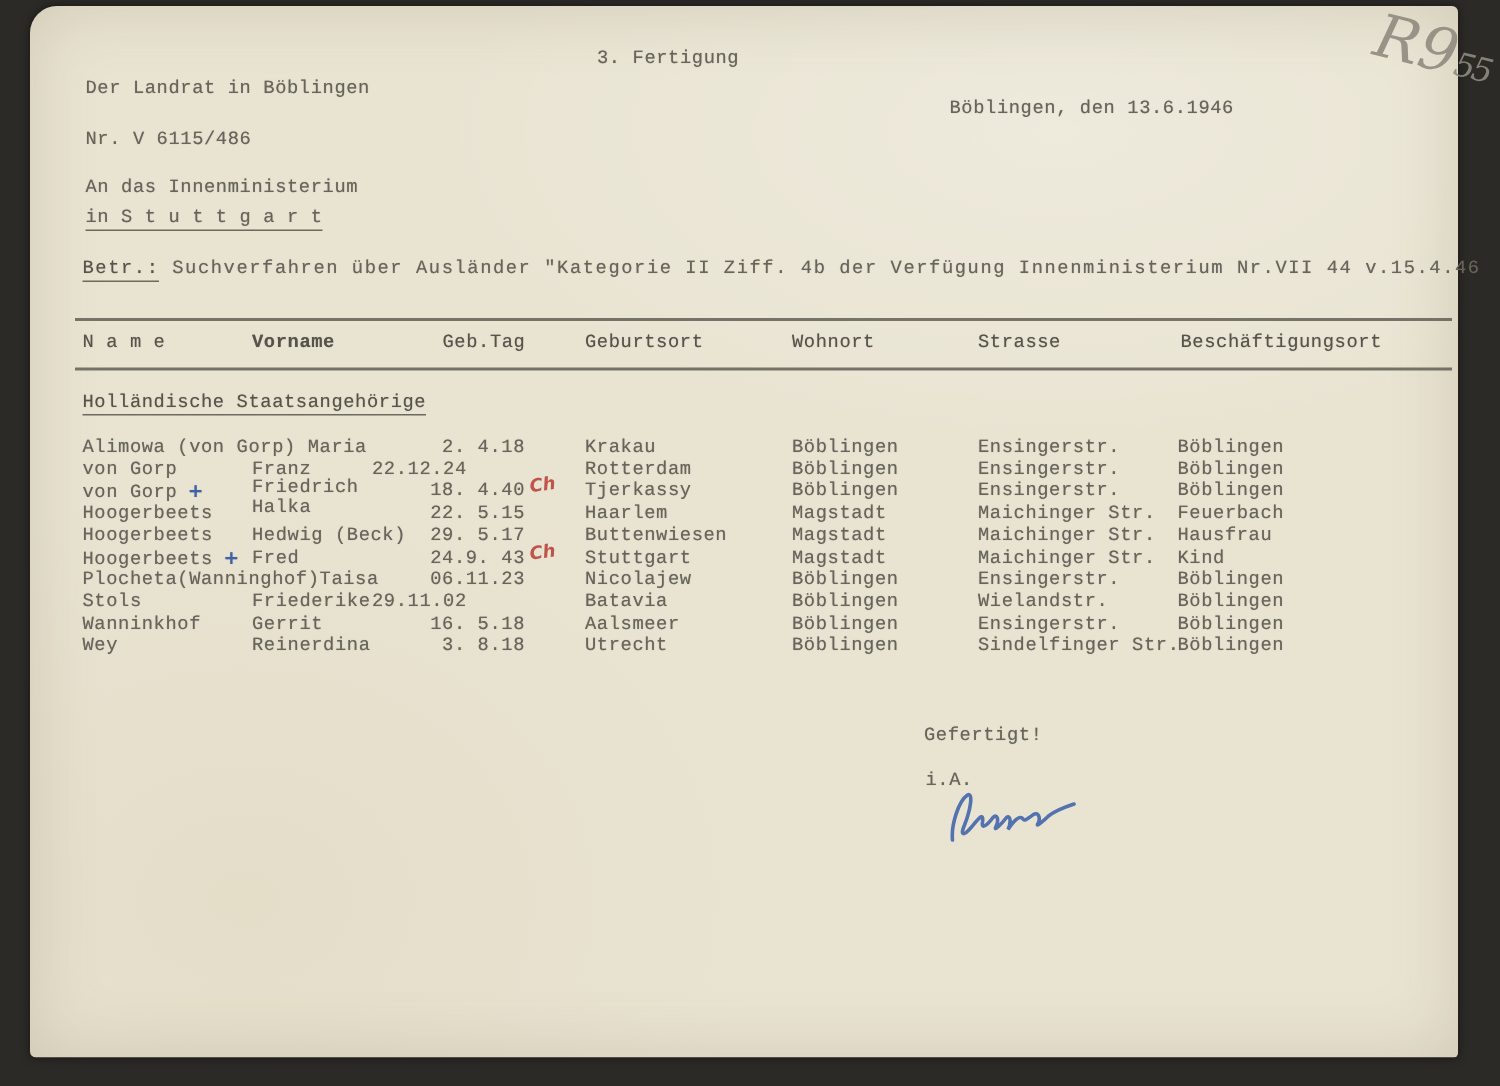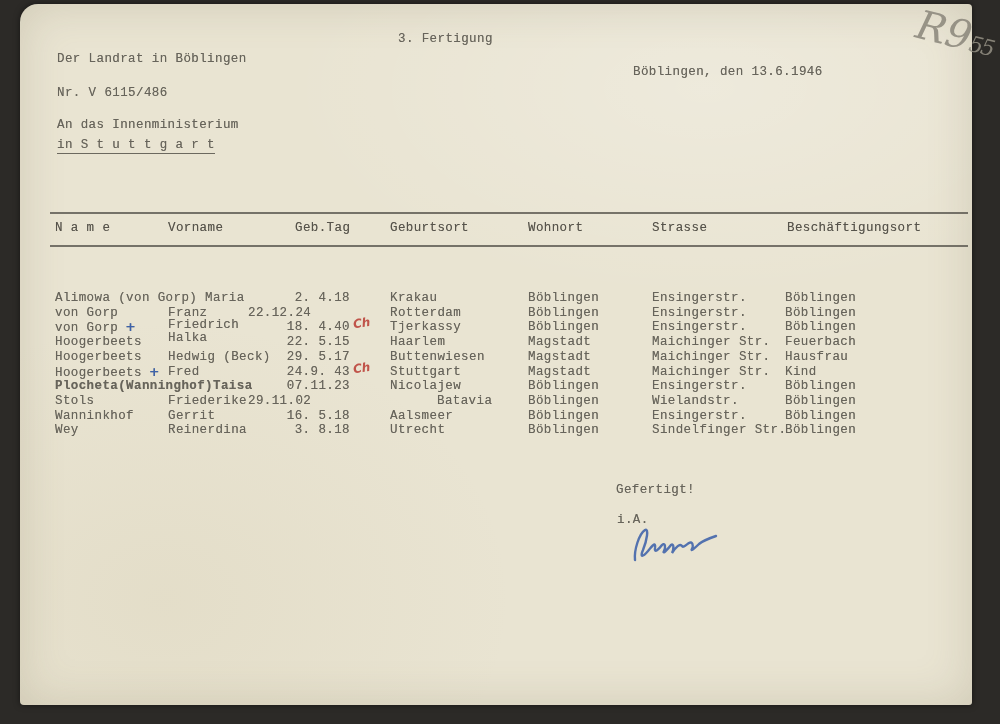--- a/index.html
+++ b/index.html
@@ -51,33 +51,35 @@
   <div class="t" style="left:57px;top:52px;">Der Landrat in Böblingen</div>
   <div class="t" style="left:57px;top:86px;">Nr. V 6115/486</div>
 
   <div class="t" style="left:633px;top:65px;">Böblingen, den 13.6.1946</div>
 
   <div class="pencil"><span class="big">R9</span><span class="small">55</span></div>
 
   <div class="t" style="left:57px;top:118px;">An das Innenministerium</div>
   <div class="t u" style="left:57px;top:138px;">in S t u t t g a r t</div>
 
+  <div class="t subject" style="left:55px;top:172px;"><span class="u dark">Betr.:</span><span> Suchverfahren über Ausländer "Kategorie II Ziff. 4b der Verfügung Innenministerium Nr.VII 44 v.15.4.46</span></div>
 
   <div class="hr" style="left:50px;top:212px;width:918px;"></div>
   <div id="table-header">
       <div class="t dark" style="left: 55px; top: 221px;">N a m e</div>
-      <div class="t dark" style="left: 168px; top: 221px;">Vorname</div>
+      <div class="t dark" style="left: 168px; top: 221px; font-weight: bold;">Vorname</div>
       <div class="t dark" style="left: 295px; top: 221px;">Geb.Tag</div>
       <div class="t dark" style="left: 390px; top: 221px;">Geburtsort</div>
       <div class="t dark" style="left: 528px; top: 221px;">Wohnort</div>
       <div class="t dark" style="left: 652px; top: 221px;">Strasse</div>
       <div class="t dark" style="left: 787px; top: 221px;">Beschäftigungsort</div>
     </div>
   <div class="hr" style="left:50px;top:245px;width:918px;"></div>
 
+  <div class="t u dark" style="left:55px;top:261px;">Holländische Staatsangehörige</div>
 
   <div id="table-rows">
       <div class="t" style="left: 55px; top: 291px;">Alimowa (von Gorp) Maria</div>
       <div class="t" style="left: 248px; top: 291px; width: 102px; text-align: right;">2. 4.18</div>
       <div class="t" style="left: 390px; top: 291px;">Krakau</div>
       <div class="t" style="left: 528px; top: 291px;">Böblingen</div>
       <div class="t" style="left: 652px; top: 291px;">Ensingerstr.</div>
       <div class="t" style="left: 785px; top: 291px;">Böblingen</div>
       <div class="t" style="left: 55px; top: 306px;">von Gorp</div>
       <div class="t" style="left: 168px; top: 306px;">Franz</div>
@@ -109,30 +111,30 @@
       <div class="t" style="left: 652px; top: 350px;">Maichinger Str.</div>
       <div class="t" style="left: 785px; top: 350px; text-align: right;">Hausfrau</div>
       <div class="t" style="left: 55px; top: 365px;">Hoogerbeets<span class="mark-plus" style="color: rgb(61, 98, 170);">+</span></div>
       <div class="t" style="left: 168px; top: 365px;">Fred</div>
       <div class="t" style="left: 248px; top: 365px; width: 102px; text-align: right;">24.9. 43</div>
       <div class="t" style="left: 390px; top: 365px;">Stuttgart</div>
       <div class="t" style="left: 528px; top: 365px;">Magstadt</div>
       <div class="t" style="left: 652px; top: 365px;">Maichinger Str.</div>
       <div class="t" style="left: 785px; top: 365px;">Kind</div>
       <div class="mark-red" style="left: 353px; top: 361px; color: rgb(192, 84, 74);">Ch</div>
-      <div class="t" style="left: 55px; top: 379px; font-weight: bold;">Plocheta(Wanninghof)Taisa</div>
-      <div class="t" style="left: 248px; top: 379px; width: 102px; text-align: right;">07.11.23</div>
+      <div class="t" style="left: 55px; top: 379px;">Plocheta(Wanninghof)Taisa</div>
+      <div class="t" style="left: 248px; top: 379px; width: 102px; text-align: right;">06.11.23</div>
       <div class="t" style="left: 390px; top: 379px;">Nicolajew</div>
       <div class="t" style="left: 528px; top: 379px;">Böblingen</div>
       <div class="t" style="left: 652px; top: 379px;">Ensingerstr.</div>
       <div class="t" style="left: 785px; top: 379px;">Böblingen</div>
       <div class="t" style="left: 55px; top: 394px;">Stols</div>
       <div class="t" style="left: 168px; top: 394px;">Friederike</div>
       <div class="t" style="left: 248px; top: 394px; width: 102px; text-align: left;">29.11.02</div>
-      <div class="t" style="left: 390px; top: 394px; margin-left: 47px;">Batavia</div>
+      <div class="t" style="left: 390px; top: 394px;">Batavia</div>
       <div class="t" style="left: 528px; top: 394px;">Böblingen</div>
       <div class="t" style="left: 652px; top: 394px;">Wielandstr.</div>
       <div class="t" style="left: 785px; top: 394px;">Böblingen</div>
       <div class="t" style="left: 55px; top: 409px;">Wanninkhof</div>
       <div class="t" style="left: 168px; top: 409px;">Gerrit</div>
       <div class="t" style="left: 248px; top: 409px; width: 102px; text-align: right;">16. 5.18</div>
       <div class="t" style="left: 390px; top: 409px;">Aalsmeer</div>
       <div class="t" style="left: 528px; top: 409px;">Böblingen</div>
       <div class="t" style="left: 652px; top: 409px;">Ensingerstr.</div>
       <div class="t" style="left: 785px; top: 409px;">Böblingen</div>

